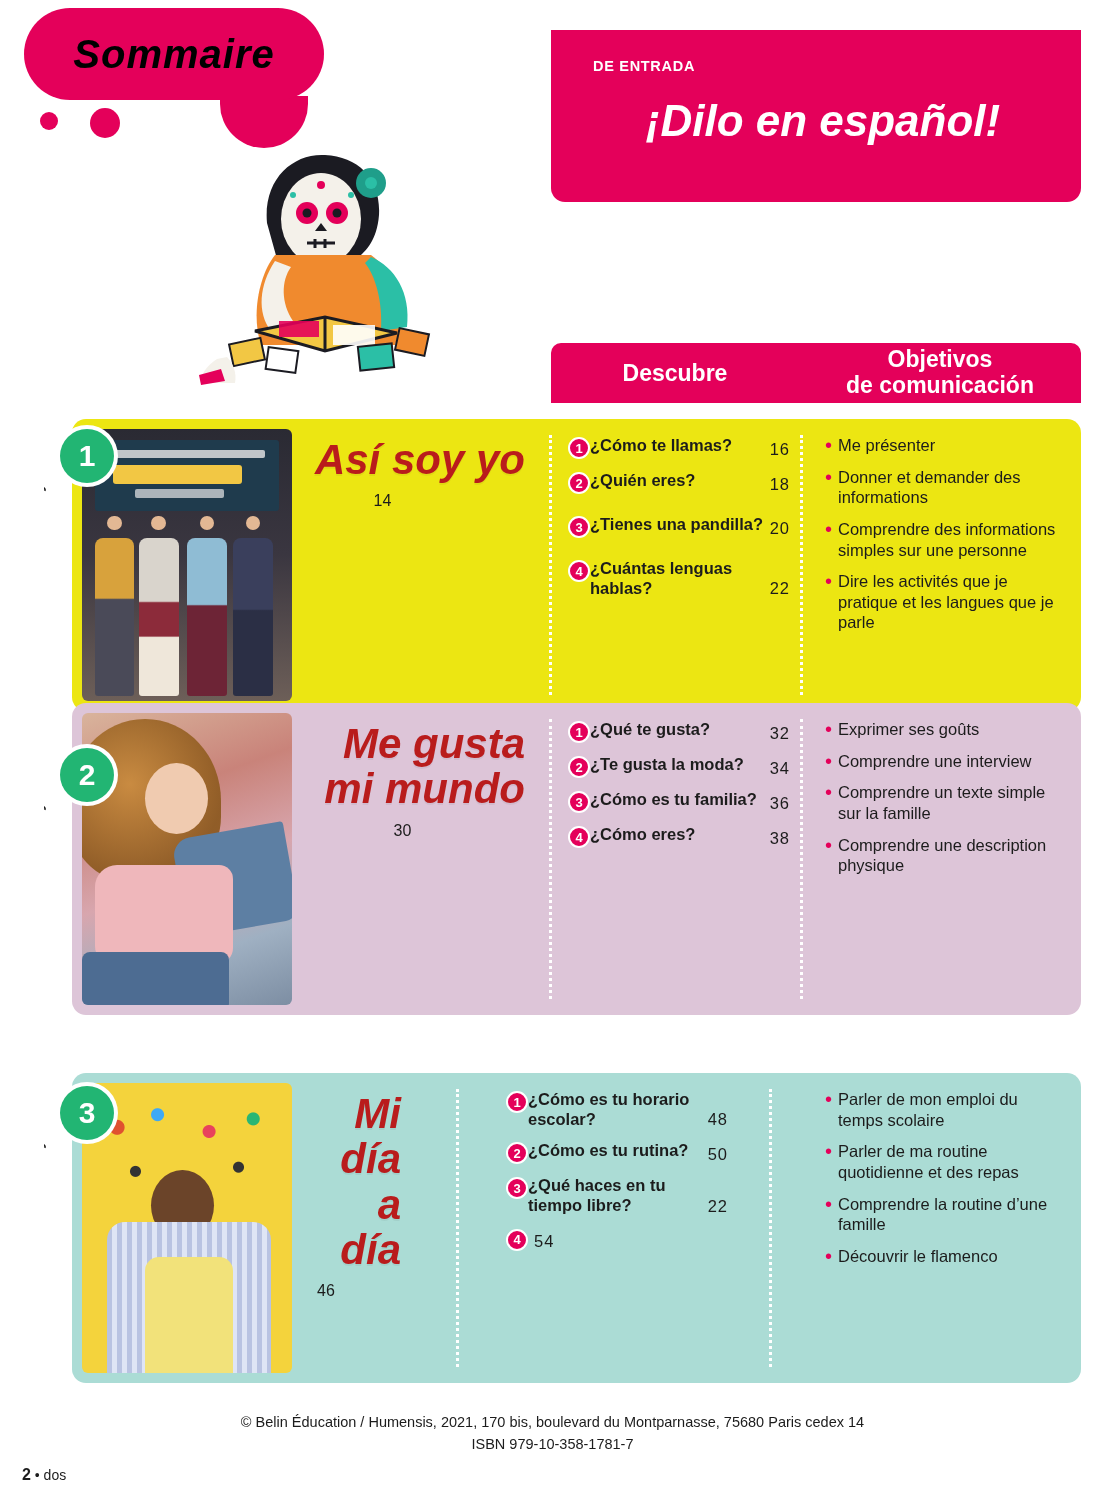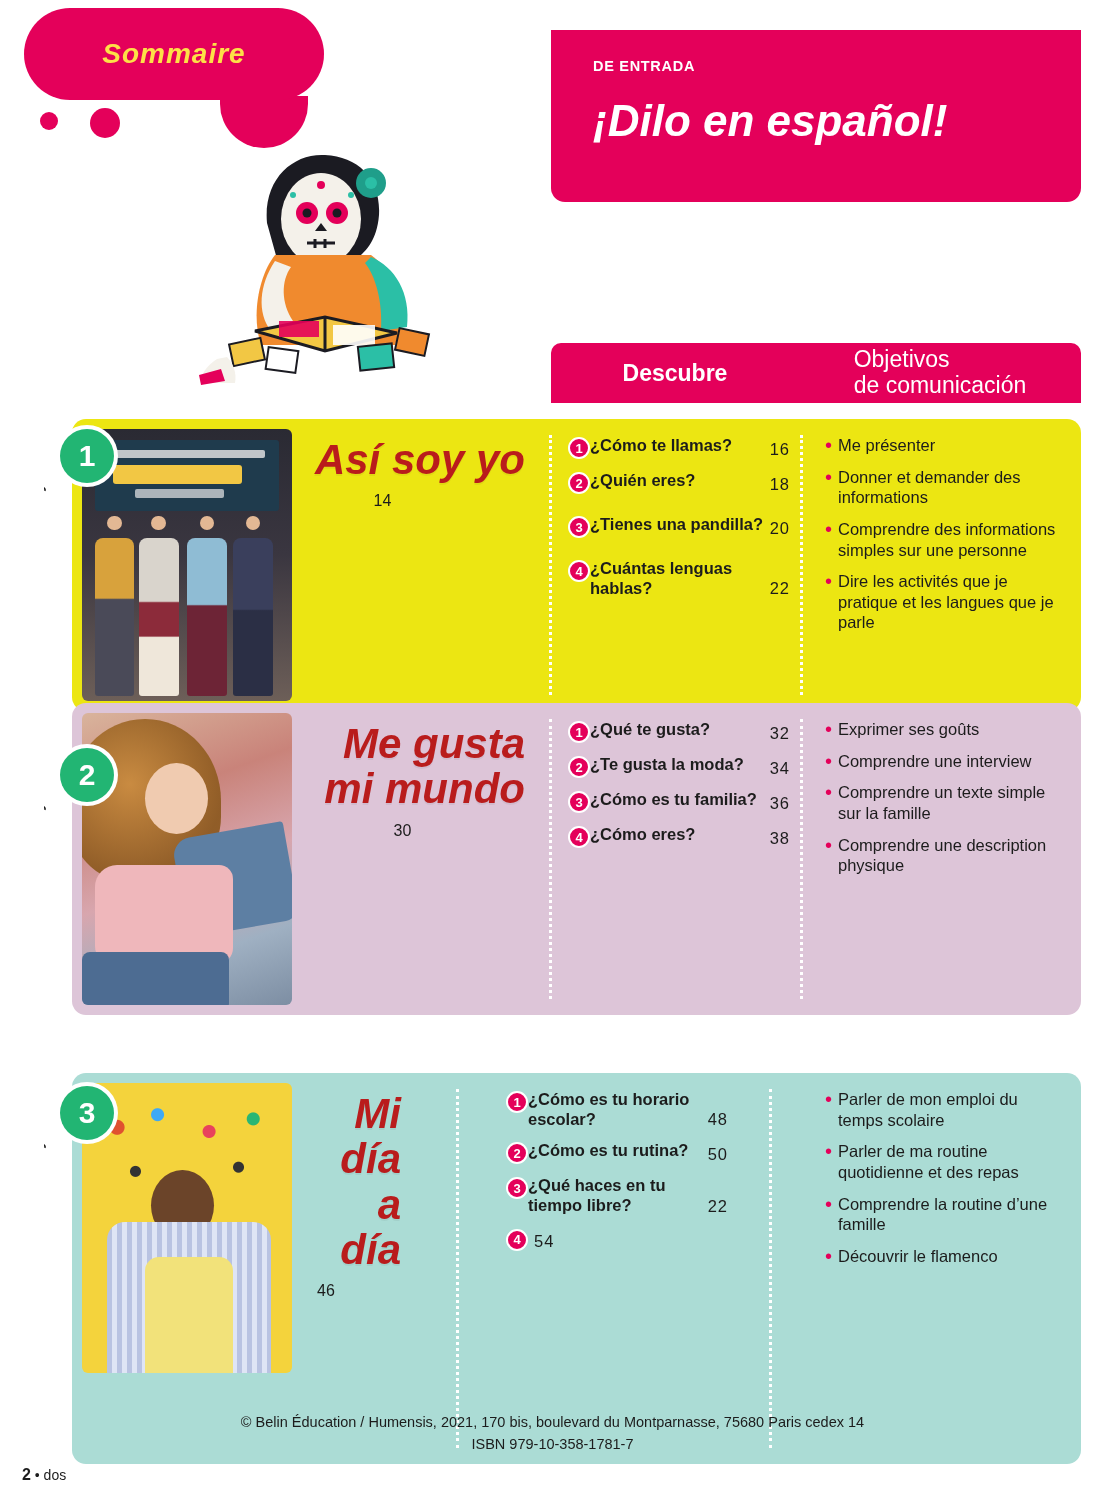--- a/index.html
+++ b/index.html
@@ -16,22 +16,22 @@
   
   .sommaire-bubble {
     position: absolute;
     left: 24px; top: 8px;
     width: 300px; height: 92px;
     background: #e4005a;
     border-radius: 46px;
     display: flex; align-items: center; justify-content: center;
   }
   .sommaire-bubble span {
-    color: #fde047;
-    font-size: 28px;
+    color: #000000;
+    font-size: 40px;
     font-weight: bold;
     font-style: italic;
     letter-spacing: 1px;
   }
   .bubble-tail-1 {
     position: absolute;
     left: 220px; top: 96px;
     width: 88px; height: 52px;
     background: #e4005a;
     border-radius: 0 0 60px 60px;
@@ -71,20 +71,21 @@
   .entrada .kicker {
     font-size: 14.5px;
     font-weight: bold;
     letter-spacing: 0.7px;
   }
   .entrada .title {
     margin-top: 22px;
     font-size: 44px;
     font-weight: bold;
     font-style: italic;
+    text-align: center;
   }
 
   
   .colheader {
     position: absolute;
     left: 551px; top: 343px;
     width: 530px; height: 60px;
     background: #e4005a;
     border-radius: 10px 10px 0 0;
     color: #fff;
@@ -92,35 +93,35 @@
   }
   .colheader .ch {
     flex: 0 0 248px;
     display: flex; align-items: center; justify-content: center;
     font-size: 23px; font-weight: bold;
     text-align: center;
   }
   .colheader .ch2 {
     flex: 1;
     display: flex; align-items: center; justify-content: center;
-    font-size: 23px; font-weight: normal;
-    line-height: 1.12;
+    font-size: 23px; font-weight: bold;
+    text-align: center; line-height: 1.12;
   }
 
   
   .seq {
     position: absolute;
     left: 72px;
     width: 1009px;
     border-radius: 14px;
     display: flex;
   }
   .seq.s1 { top: 419px; height: 292px; background: #ece612; }
   .seq.s2 { top: 703px; height: 312px; background: #ddc5d8; }
-  .seq.s3 { top: 1073px; height: 391px; background: #abdcd5; gap: 31px; }
+  .seq.s3 { top: 1073px; height: 310px; background: #abdcd5; gap: 31px; }
 
   .seq .thumb {
     width: 210px;
     margin: 10px 0 10px 10px;
     border-radius: 6px;
     overflow: hidden;
     position: relative;
     flex: 0 0 210px;
   }
   .seq.s1 .thumb { height: 272px; }

